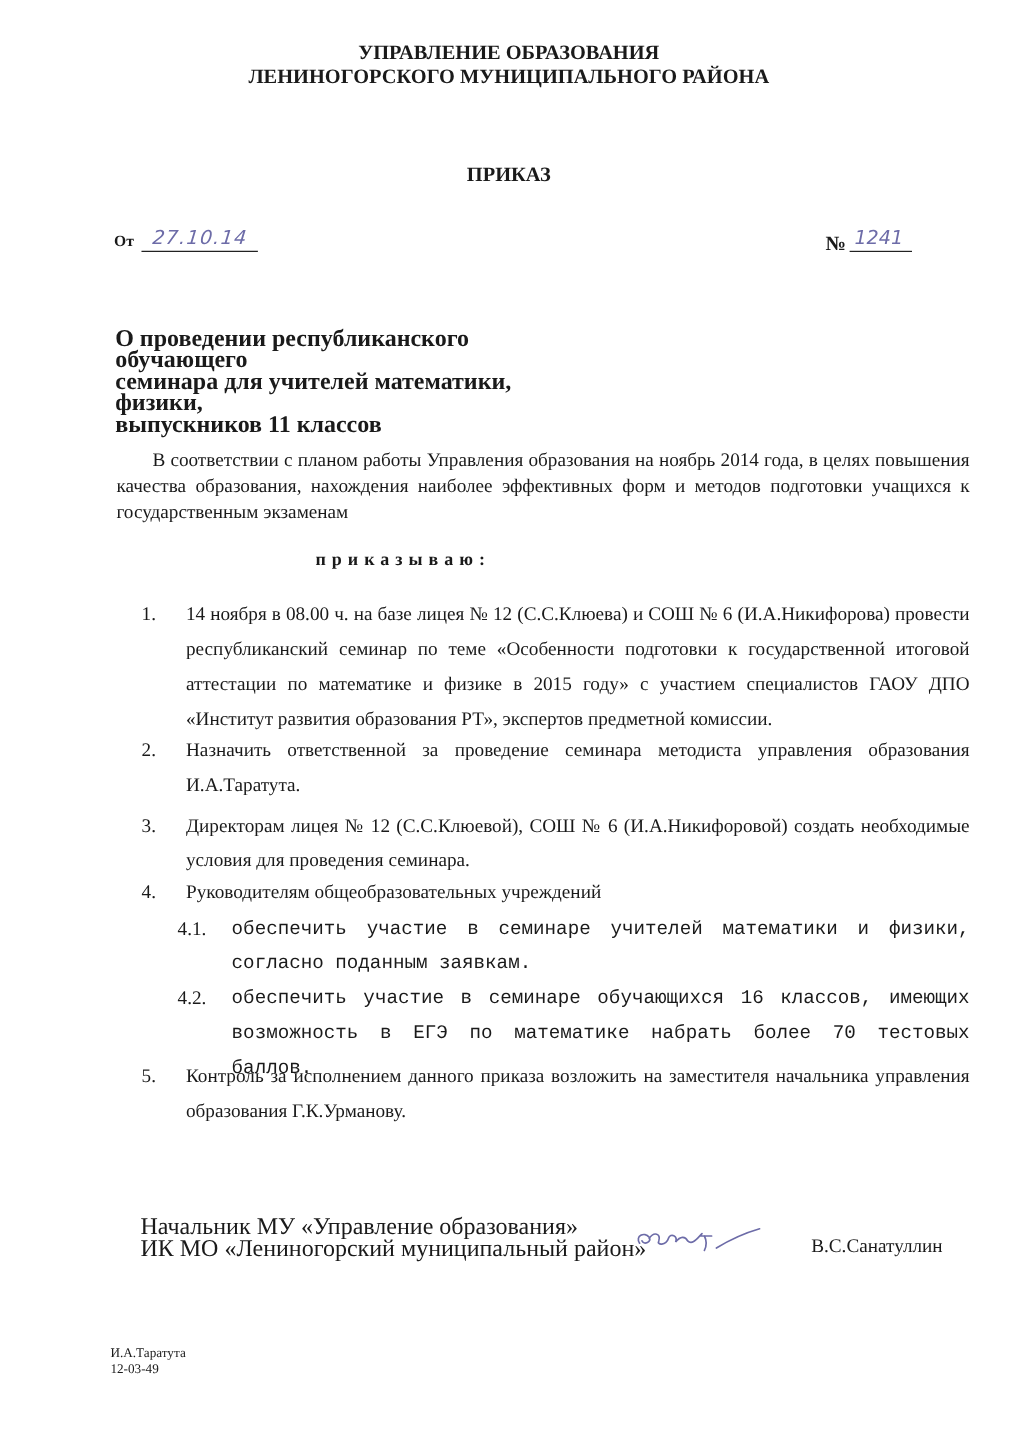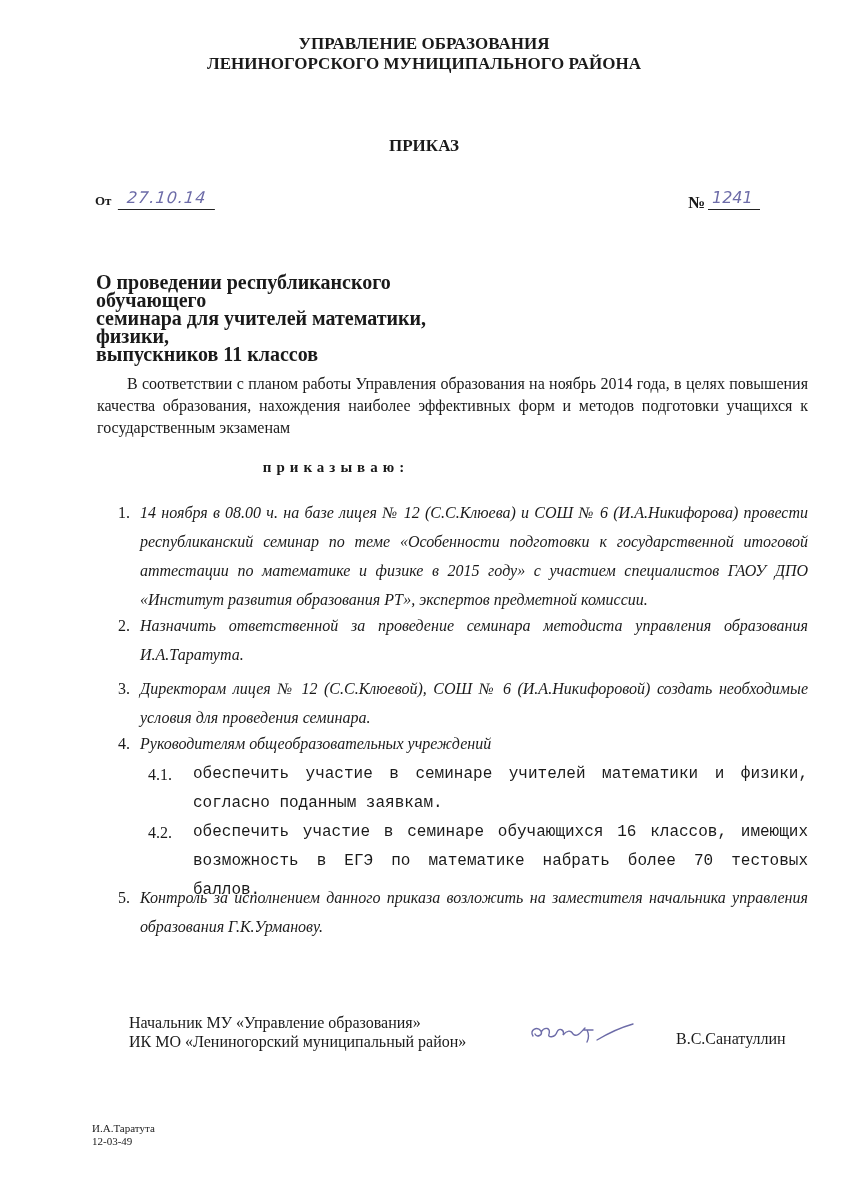--- a/index.html
+++ b/index.html
@@ -38,28 +38,28 @@
     text-align: justify; text-indent: 30px;
   }
   .order-word {
     left: 0; width: 672px; top: 459px; text-align: center; font-weight: bold;
     font-size: 15px; letter-spacing: 5px;
   }
   .item {
     left: 118px; width: 690px; font-size: 16px; line-height: 29px;
   }
   .item .n { position: absolute; left: 0; top: 0; }
-  .item .t { margin-left: 22px; text-align: justify; font-style: italic; }
+  .item .t { margin-left: 37px; text-align: justify; }
   .sub {
     left: 148px; width: 660px; font-size: 16px; line-height: 29px;
   }
   .sub .n { position: absolute; left: 0; top: 0; }
   .sub .t { margin-left: 45px; text-align: justify; font-family: Liberation Mono, monospace; }
   .sig-left {
-    left: 117px; top: 1013px; font-size: 16px; line-height: 19px; white-space: pre-line; margin-left: 12px;
+    left: 117px; top: 1013px; font-size: 20px; line-height: 19px; white-space: pre-line;
   }
   .sig-mark { left: 527px; top: 1018px; }
   .sig-name { left: 676px; top: 1030px; font-size: 16px; }
   .footer {
     left: 92px; top: 1122px; font-size: 11px; line-height: 13px; white-space: pre-line;
   }
 </style>
 </head>
 <body>
 

